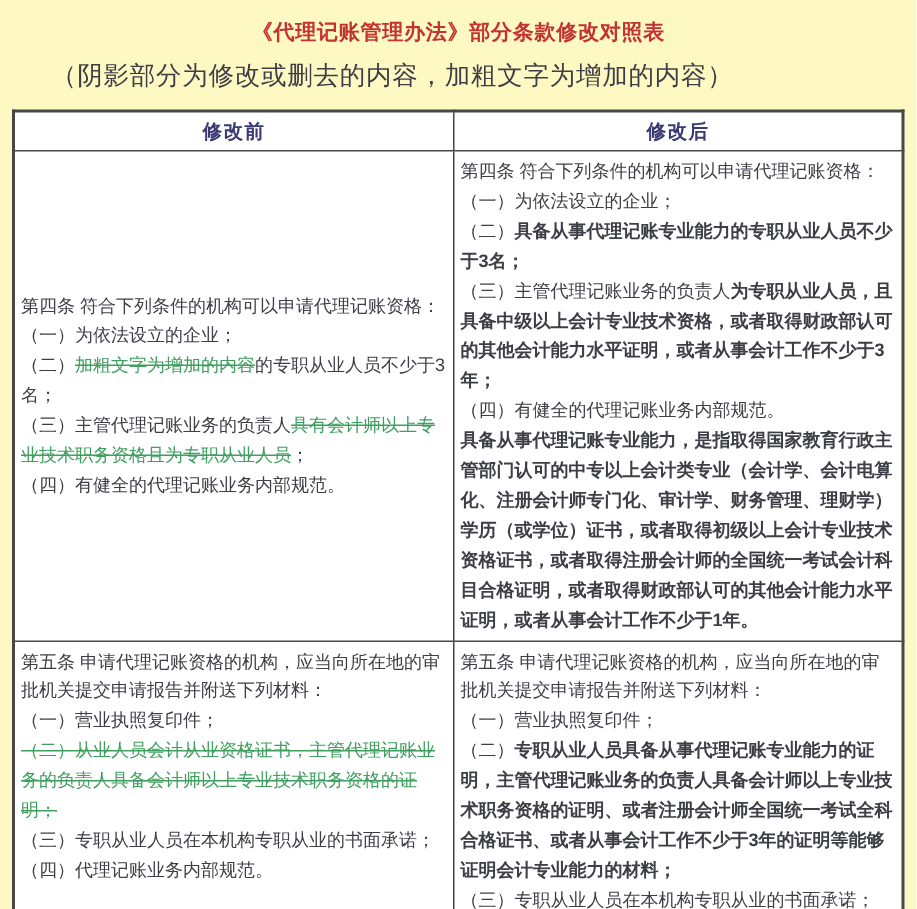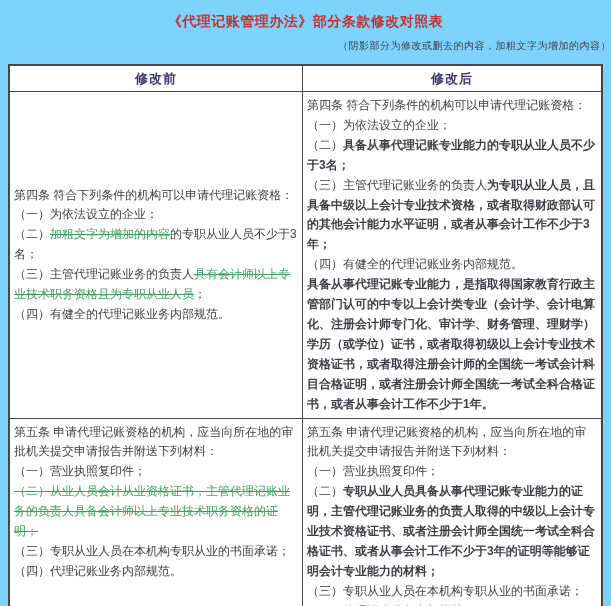--- a/index.html
+++ b/index.html
@@ -6,36 +6,37 @@
   body {
     background:#fcfbfb;
     font-family:"Liberation Sans", sans-serif;
     -webkit-font-smoothing:antialiased;
   }
   .page {
     position:relative;
     width:611px;
     height:606px;
     overflow:hidden;
-    background:#7dd3fc;
+    background:#fef9c3;
   }
   .doc-title {
     padding-top:13px;
     text-align:center;
     font-size:14px;
     font-weight:bold;
     color:var(--title-red,#c23333);
     letter-spacing:0.5px;
   }
   .doc-subtitle {
     margin-top:8px;
-    text-align:right;
-    font-size:10px;
+    text-align:left;
+    font-size:17px;
     color:var(--body-text,#3e3e46);
     letter-spacing:0.5px;
+    margin-left:34px;
   }
   table.cmp {
     border-collapse:collapse;
     table-layout:fixed;
     width:595px;
     margin:11px auto 0 auto;
     background:#ffffff;
     border:2.5px solid var(--border,#474747);
   }
   .cmp th, .cmp td {
@@ -97,34 +98,34 @@
             <div class="para"><span class="seg-n">（二）</span><span class="seg-d">加粗文字为增加的内容</span><span class="seg-n">的专职从业人员不少于3名；</span></div>
             <div class="para"><span class="seg-n">（三）主管代理记账业务的负责人</span><span class="seg-d">具有会计师以上专业技术职务资格且为专职从业人员</span><span class="seg-n">；</span></div>
             <div class="para"><span class="seg-n">（四）有健全的代理记账业务内部规范。</span></div>
           </td>
         <td>
             <div class="para"><span class="seg-n">第四条 符合下列条件的机构可以申请代理记账资格：</span></div>
             <div class="para"><span class="seg-n">（一）为依法设立的企业；</span></div>
             <div class="para"><span class="seg-n">（二）</span><span class="seg-b">具备从事代理记账专业能力的专职从业人员不少于3名；</span></div>
             <div class="para"><span class="seg-n">（三）主管代理记账业务的负责人</span><span class="seg-b">为专职从业人员，且具备中级以上会计专业技术资格，或者取得财政部认可的其他会计能力水平证明，或者从事会计工作不少于3年；</span></div>
             <div class="para"><span class="seg-n">（四）有健全的代理记账业务内部规范。</span></div>
-            <div class="para"><span class="seg-b">具备从事代理记账专业能力，是指取得国家教育行政主管部门认可的中专以上会计类专业（会计学、会计电算化、注册会计师专门化、审计学、财务管理、理财学）学历（或学位）证书，或者取得初级以上会计专业技术资格证书，或者取得注册会计师的全国统一考试会计科目合格证明，或者注册会计师全国统一考试全科合格证书，或者从事会计工作不少于1年。</span></div>
+            <div class="para"><span class="seg-b">具备从事代理记账专业能力，是指取得国家教育行政主管部门认可的中专以上会计类专业（会计学、会计电算化、注册会计师专门化、审计学、财务管理、理财学）学历（或学位）证书，或者取得初级以上会计专业技术资格证书，或者取得注册会计师的全国统一考试会计科目合格证明，或者取得财政部认可的其他会计能力水平证明，或者从事会计工作不少于1年。</span></div>
           </td>
       </tr>
       <tr class="row-article5">
         <td>
             <div class="para"><span class="seg-n">第五条 申请代理记账资格的机构，应当向所在地的审批机关提交申请报告并附送下列材料：</span></div>
             <div class="para"><span class="seg-n">（一）营业执照复印件；</span></div>
             <div class="para"><span class="seg-d">（二）从业人员会计从业资格证书，主管代理记账业务的负责人具备会计师以上专业技术职务资格的证明；</span></div>
             <div class="para"><span class="seg-n">（三）专职从业人员在本机构专职从业的书面承诺；</span></div>
             <div class="para"><span class="seg-n">（四）代理记账业务内部规范。</span></div>
           </td>
         <td>
             <div class="para"><span class="seg-n">第五条 申请代理记账资格的机构，应当向所在地的审批机关提交申请报告并附送下列材料：</span></div>
             <div class="para"><span class="seg-n">（一）营业执照复印件；</span></div>
-            <div class="para"><span class="seg-n">（二）</span><span class="seg-b">专职从业人员具备从事代理记账专业能力的证明，主管代理记账业务的负责人取得的中级以上会计专业技术资格证书、或者注册会计师全国统一考试全科合格证书、或者从事会计工作不少于3年的证明等能够证明会计专业能力的材料；</span></div>
+            <div class="para"><span class="seg-n">（二）</span><span class="seg-b">专职从业人员具备从事代理记账专业能力的证明，主管代理记账业务的负责人具备会计师以上专业技术职务资格的证明、或者注册会计师全国统一考试全科合格证书、或者从事会计工作不少于3年的证明等能够证明会计专业能力的材料；</span></div>
             <div class="para"><span class="seg-n">（三）专职从业人员在本机构专职从业的书面承诺；</span></div>
             <div class="para"><span class="seg-n">（四）代理记账业务内部规范。</span></div>
           </td>
       </tr>
     </tbody>
   </table>
 </div>
 
 </body></html>

